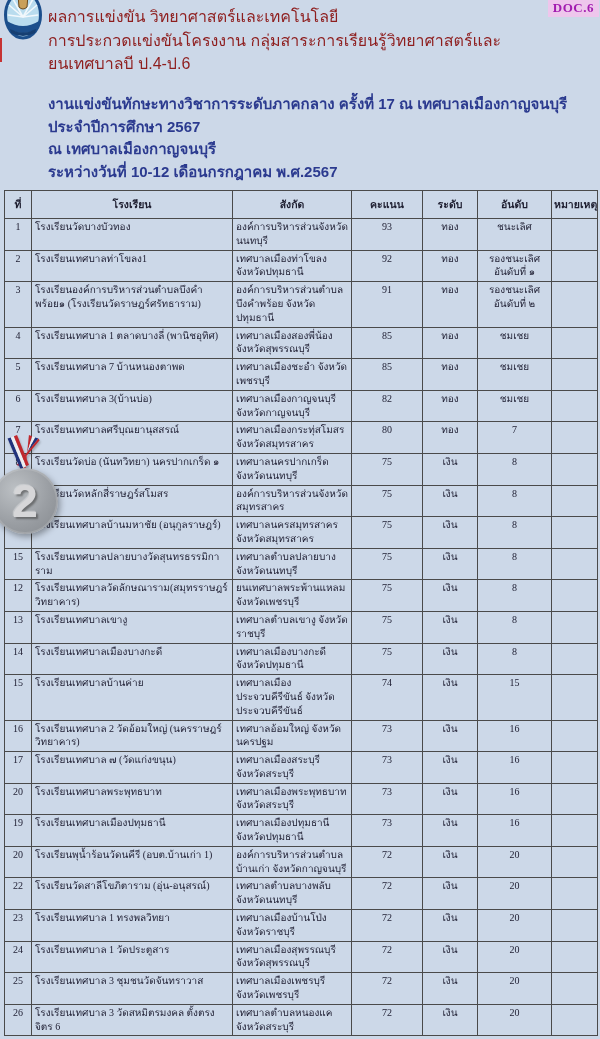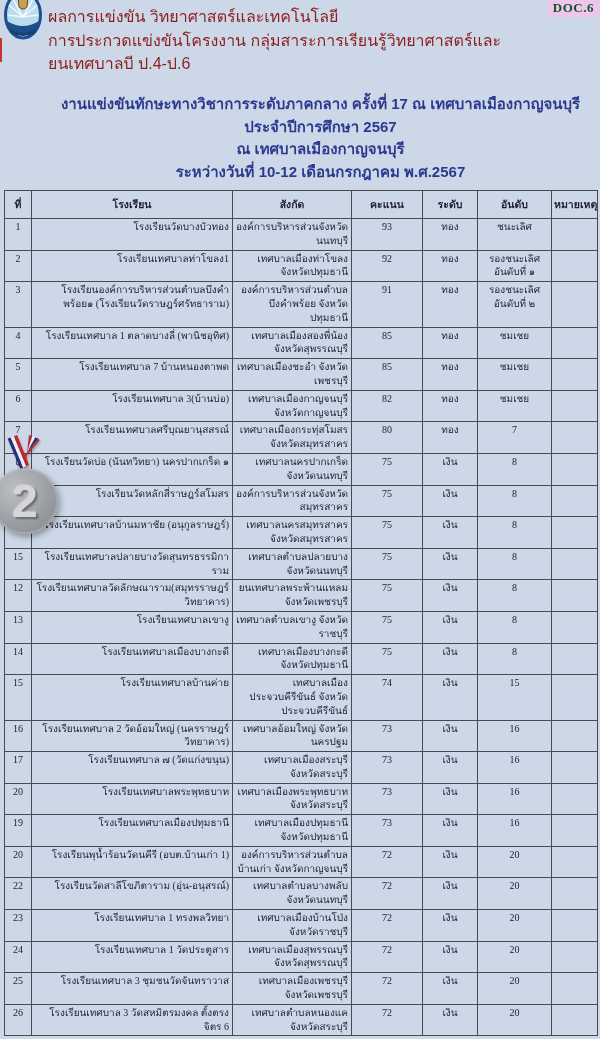--- a/index.html
+++ b/index.html
@@ -6,34 +6,34 @@
   body{
     width:600px;height:1039px;
     background:#ccd8e8;
     overflow:hidden;
     position:relative;
     font-family:"Liberation Sans", sans-serif;
   }
   
   .doc-badge{
     position:absolute;top:0;right:1px;
-    background:#eec6ec;color:#14532d;
+    background:#eec6ec;color:#a21caf;
     font-family:"Liberation Serif", serif;
     font-weight:bold;font-size:13px;
     padding:0 5px 1px 5px;letter-spacing:.5px;
   }
   .logo{position:absolute;left:4px;top:-9px;width:38px;height:54px;}
   .red-sliver{position:absolute;left:0;top:38px;width:2px;height:24px;background:#c63333;}
   .title-red{
     position:absolute;left:48px;top:5px;width:545px;
     color:#8e1e1e;font-weight:normal;font-size:16px;line-height:1.48;
   }
   .title-blue{
     position:absolute;left:48px;top:93px;width:545px;
-    color:#2b3a8f;font-weight:bold;font-size:15px;line-height:1.5;text-align:center;
+    color:#2b3a8f;font-weight:bold;font-size:15px;line-height:1.5;
   }
   
   .results{
     position:absolute;left:4px;top:190px;width:593px;
     border-collapse:collapse;table-layout:fixed;
     font-family:"Liberation Serif", serif;
     color:#222236;
   }
   .results th{
     border:1px solid #4a4a4a;
@@ -42,21 +42,21 @@
     color:#1e1e30;
   }
   .results td{
     border:1px solid #4a4a4a;
     font-size:10px;line-height:1.38;
     padding:1px 3px 2px 3px;
     vertical-align:top;
     word-wrap:break-word;
   }
   .c-no,.c-score,.c-level,.c-rank,.c-remark{text-align:center;}
-  .c-school,.c-aff{text-align:right;}
+  .c-school,.c-aff{text-align:left;}
   
   .ribbon{position:absolute;left:6px;top:435px;width:34px;height:38px;filter:drop-shadow(1px 2px 1px rgba(0,0,0,.25));}
   .medal{
     position:absolute;left:-8px;top:468px;width:66px;height:66px;
     border-radius:50%;
     background:radial-gradient(circle at 35% 32%, #bcc0c4 0%, #9a9ea3 55%, #84888d 100%);
     box-shadow:2px 3px 6px rgba(0,0,0,.35), inset 0 0 0 2px rgba(255,255,255,.15);
     display:flex;align-items:center;justify-content:center;
   }
   .medal-num{

